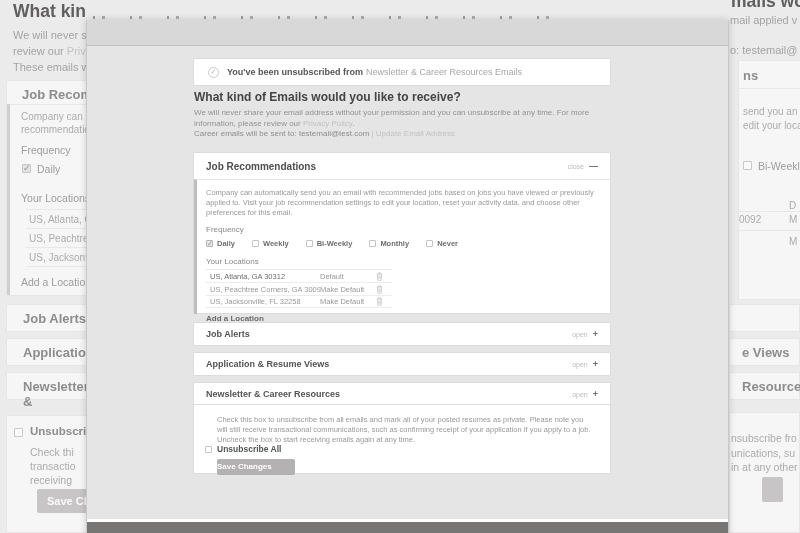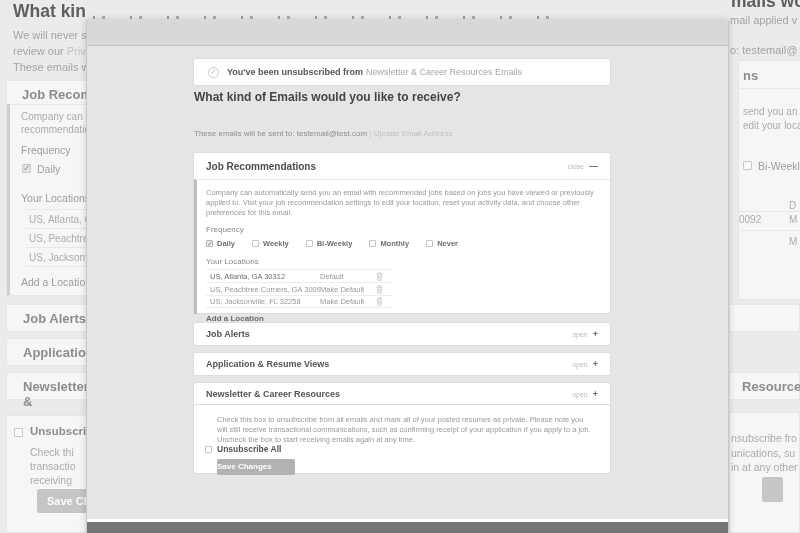--- a/index.html
+++ b/index.html
@@ -156,20 +156,23 @@
     <span class="bg-cb" style="left:14px; top:161px;"></span>
     <div class="bg-abs bg-label" style="left:29px; top:160px;">Bi-Weekly</div>
     <div class="bg-abs bg-small" style="left:60px; top:200px;">D</div>
     <div class="bg-sep" style="left:10px; top:211px; width:62px;"></div>
     <div class="bg-abs bg-small" style="left:10px; top:214px;">0092</div>
     <div class="bg-abs bg-small" style="left:60px; top:214px;">M</div>
     <div class="bg-sep" style="left:10px; top:230px; width:62px;"></div>
     <div class="bg-abs bg-small" style="left:60px; top:236px;">M</div>
 
     <div class="bg-card" style="left:0px; top:304px; width:71px; height:28px;"></div>
+    <div class="bg-card" style="left:0px; top:338px; width:71px; height:28px;">
+        <span class="bg-card-title" style="position:absolute; left:12px; top:6px;">e Views</span>
+      </div>
     <div class="bg-card" style="left:0px; top:372px; width:71px; height:28px;">
         <span class="bg-card-title" style="position:absolute; left:12px; top:6px;">Resources</span>
       </div>
 
     <div class="bg-card" style="left:0px; top:412px; width:71px; height:121px;"></div>
     <div class="bg-abs bg-small" style="left:2px; top:432px; font-size:10.5px;">nsubscribe fro</div>
     <div class="bg-abs bg-small" style="left:2px; top:447px; font-size:10.5px;">unications, su</div>
     <div class="bg-abs bg-small" style="left:2px; top:461px; font-size:10.5px;">in at any other</div>
     <div class="bg-btn" style="left:9px; top:477px; width:21px; height:25px;"></div>
   </div>
@@ -180,22 +183,26 @@
 
     <div id="viewport">
 
       <div id="notif-card" class="card">
         <span class="check-circle">✓</span>
         <span class="notif-bold">You've been unsubscribed from</span>
         <span class="notif-muted">Newsletter &amp; Career Resources Emails</span>
       </div>
 
       <div id="modal-heading">What kind of Emails would you like to receive?</div>
+      <div id="intro-p">
+        <span>We will never share your email address without your permission and you can unsubscribe at any time. For more information, please review our</span>
+        <span class="faded-link">Privacy Policy</span><span>.</span>
+      </div>
       <div id="sent-line">
-        <span>These emails will be sent to: testemail@test.com</span>
+        <span>Career emails will be sent to: testemail@test.com</span>
         <span class="faded-link">|</span>
         <span class="faded-link">Update Email Address</span>
       </div>
 
       <div id="job-card" class="card">
         <div class="sec-header">
           <span class="sec-title">Job Recommendations</span>
           <span class="toggle">
             <span class="toggle-label">close</span>
             <span class="toggle-icon">—</span>

